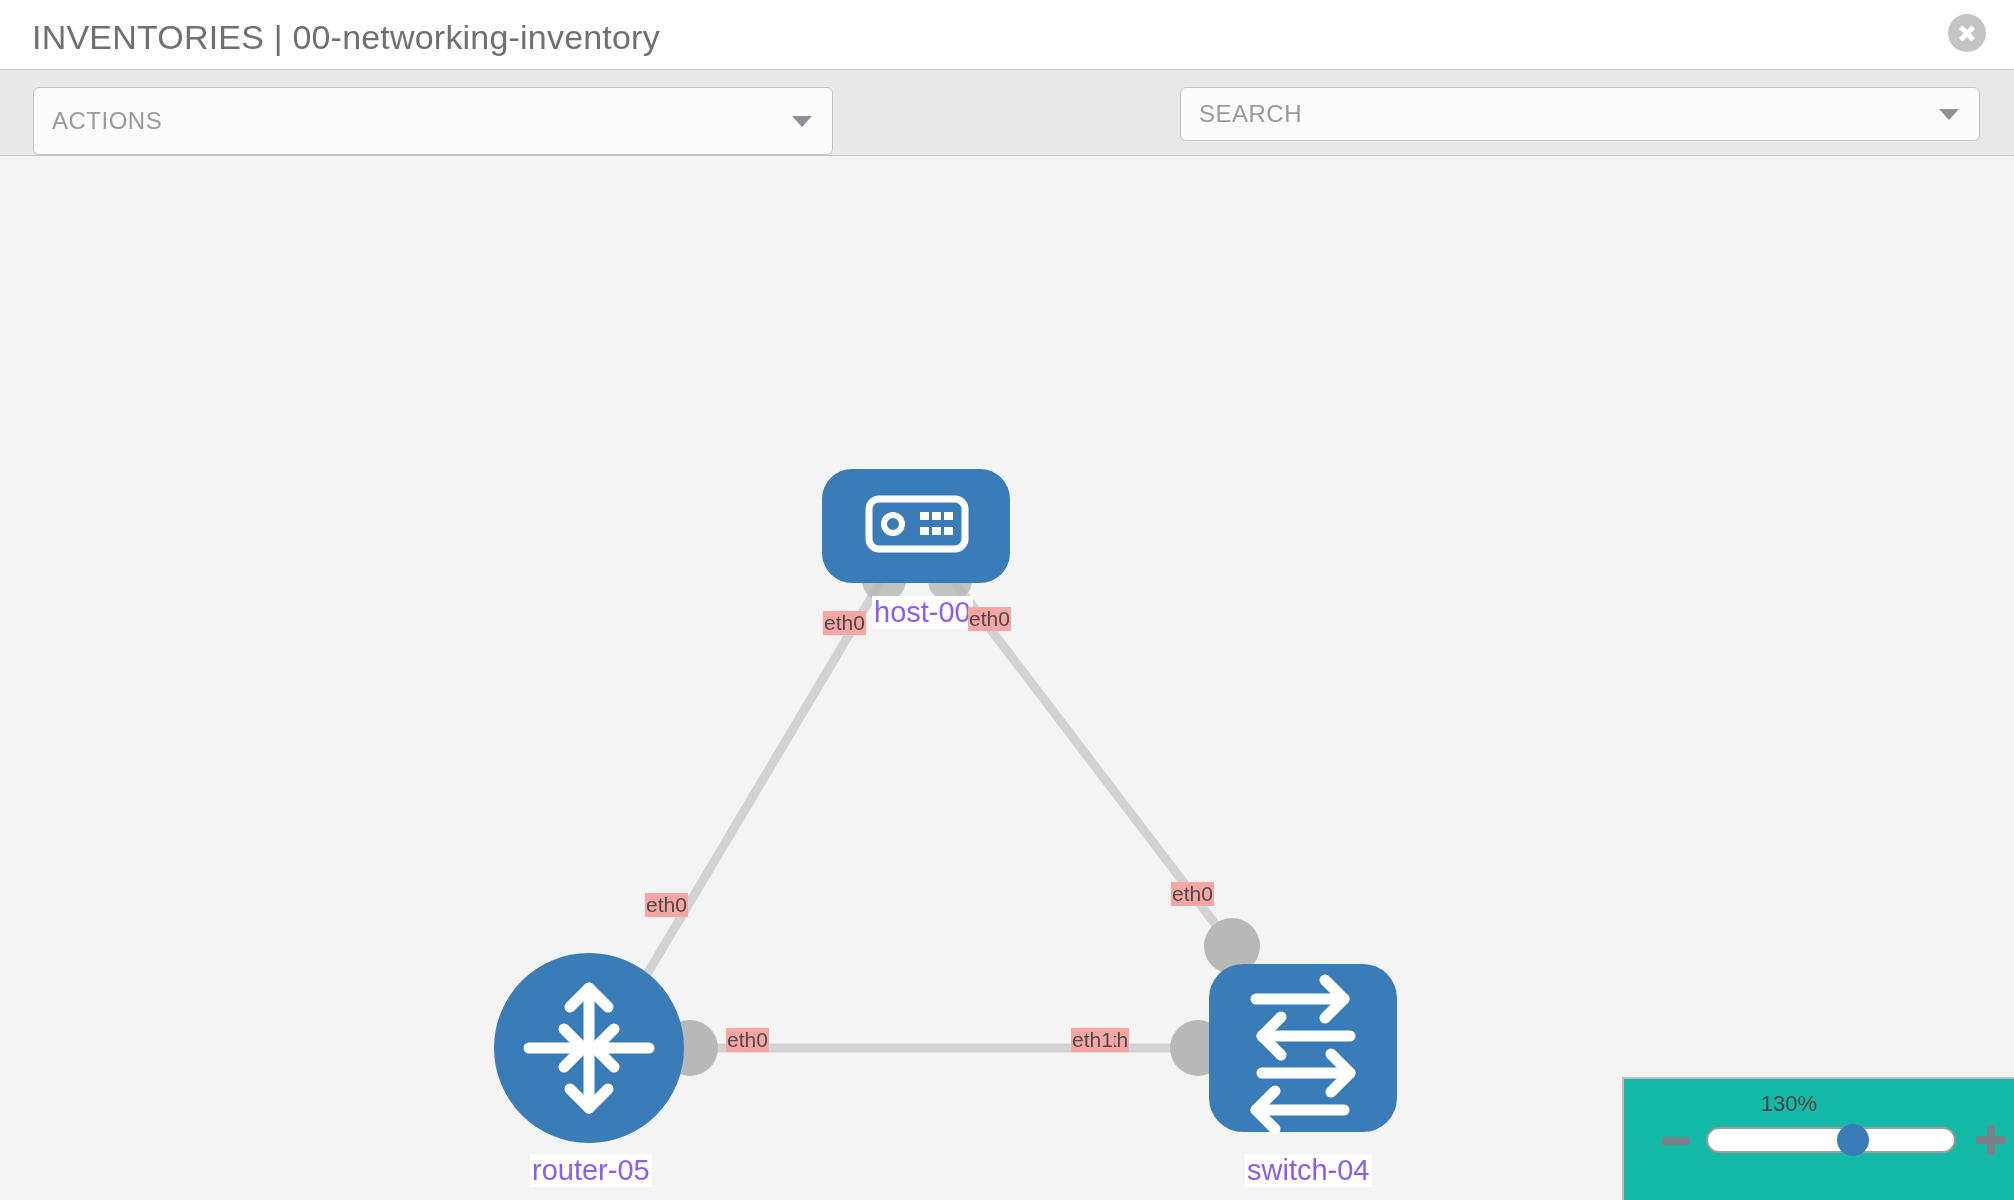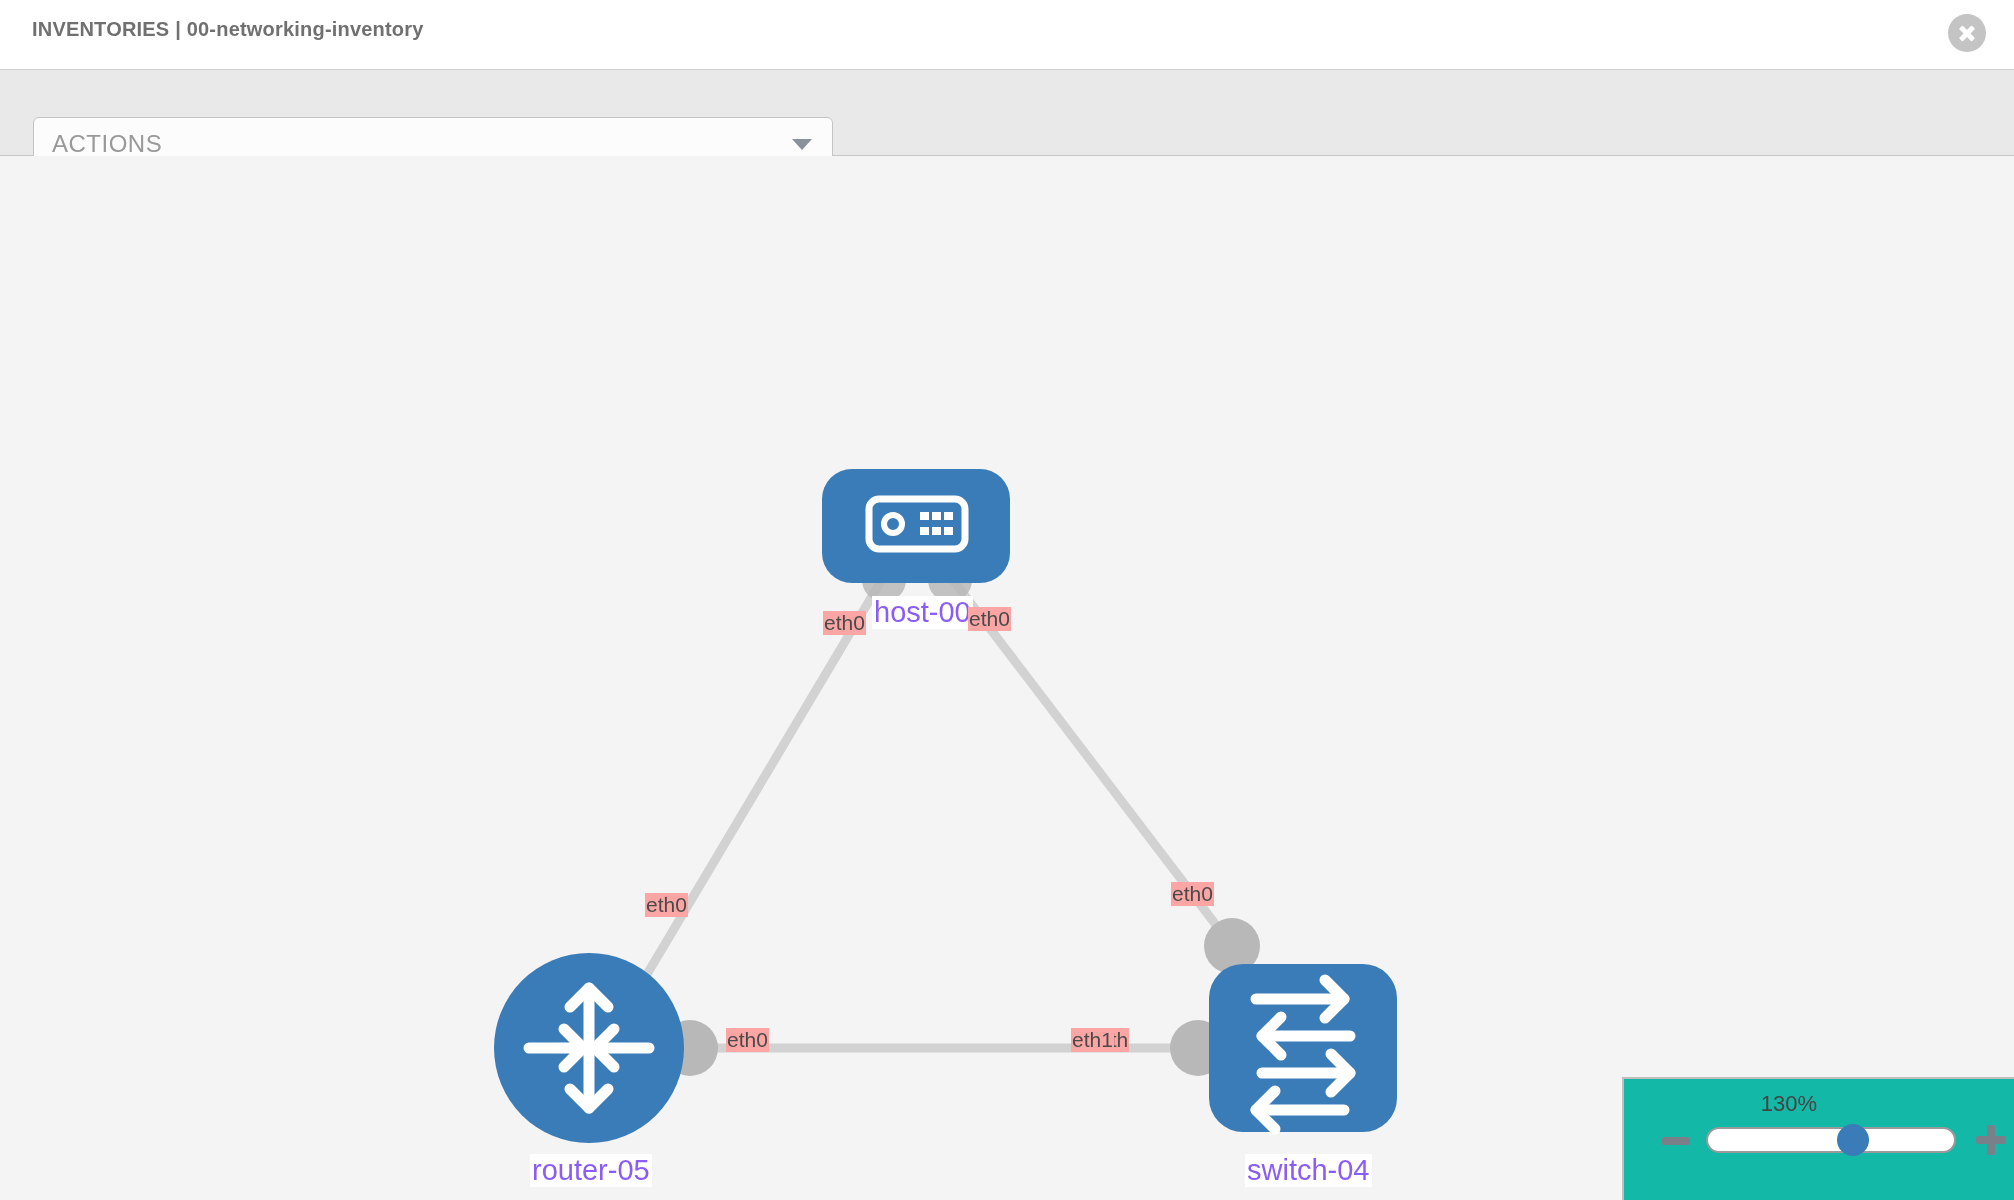--- a/index.html
+++ b/index.html
@@ -22,22 +22,22 @@
     width: 2014px;
     height: 70px;
     background: #ffffff;
     border-bottom: 1px solid #cfcfcf;
     box-sizing: border-box;
   }
   .page-title {
     position: absolute;
     left: 32px;
     top: 18px;
-    font-size: 20px;
-    font-weight: bold;
+    font-size: 34px;
+    font-weight: normal;
     color: #707070;
     letter-spacing: 0.2px;
     white-space: nowrap;
   }
   .close-btn {
     position: absolute;
     right: 28px;
     top: 14px;
     width: 38px;
     height: 38px;
@@ -96,22 +96,21 @@
     margin-top: -5px;
     width: 0; height: 0;
     border-left: 10px solid transparent;
     border-right: 10px solid transparent;
     border-top: 11px solid #8b919a;
   }
   #actions-select {
     left: 33px;
     top: 17px;
     width: 800px;
-    height: 54px;
-    margin-top: 30px;
+    height: 68px;
   }
   #search-select {
     left: 1180px;
     top: 17px;
     width: 800px;
     height: 54px;
   }
   .tool-icon {
     position: absolute;
     top: 88px;
@@ -253,20 +252,24 @@
     <svg width="44" height="44" viewBox="0 0 24 24">
       <g transform="rotate(20 12 12)">
         <circle cx="7.5" cy="10.5" r="4.6" fill="none" stroke="#7d838c" stroke-width="2.3"></circle>
         <rect x="11" y="9.3" width="10.5" height="2.4" fill="#7d838c"></rect>
         <rect x="17" y="11.4" width="2.2" height="3.4" fill="#7d838c"></rect>
         <rect x="20.2" y="11.4" width="2.2" height="2.4" fill="#7d838c"></rect>
       </g>
     </svg>
   </span>
 
+  <div class="select-box" id="search-select">
+    <span class="sel-label">SEARCH</span>
+    <span class="caret"></span>
+  </div>
 
 </div>
 
 <div class="canvas">
 
   <svg class="graph-svg" width="2014" height="1044">
 
     <g>
 
       <line x1="884" y1="420" x2="640" y2="830" stroke="#d2d2d2" stroke-width="9" stroke-linecap="round"></line>

